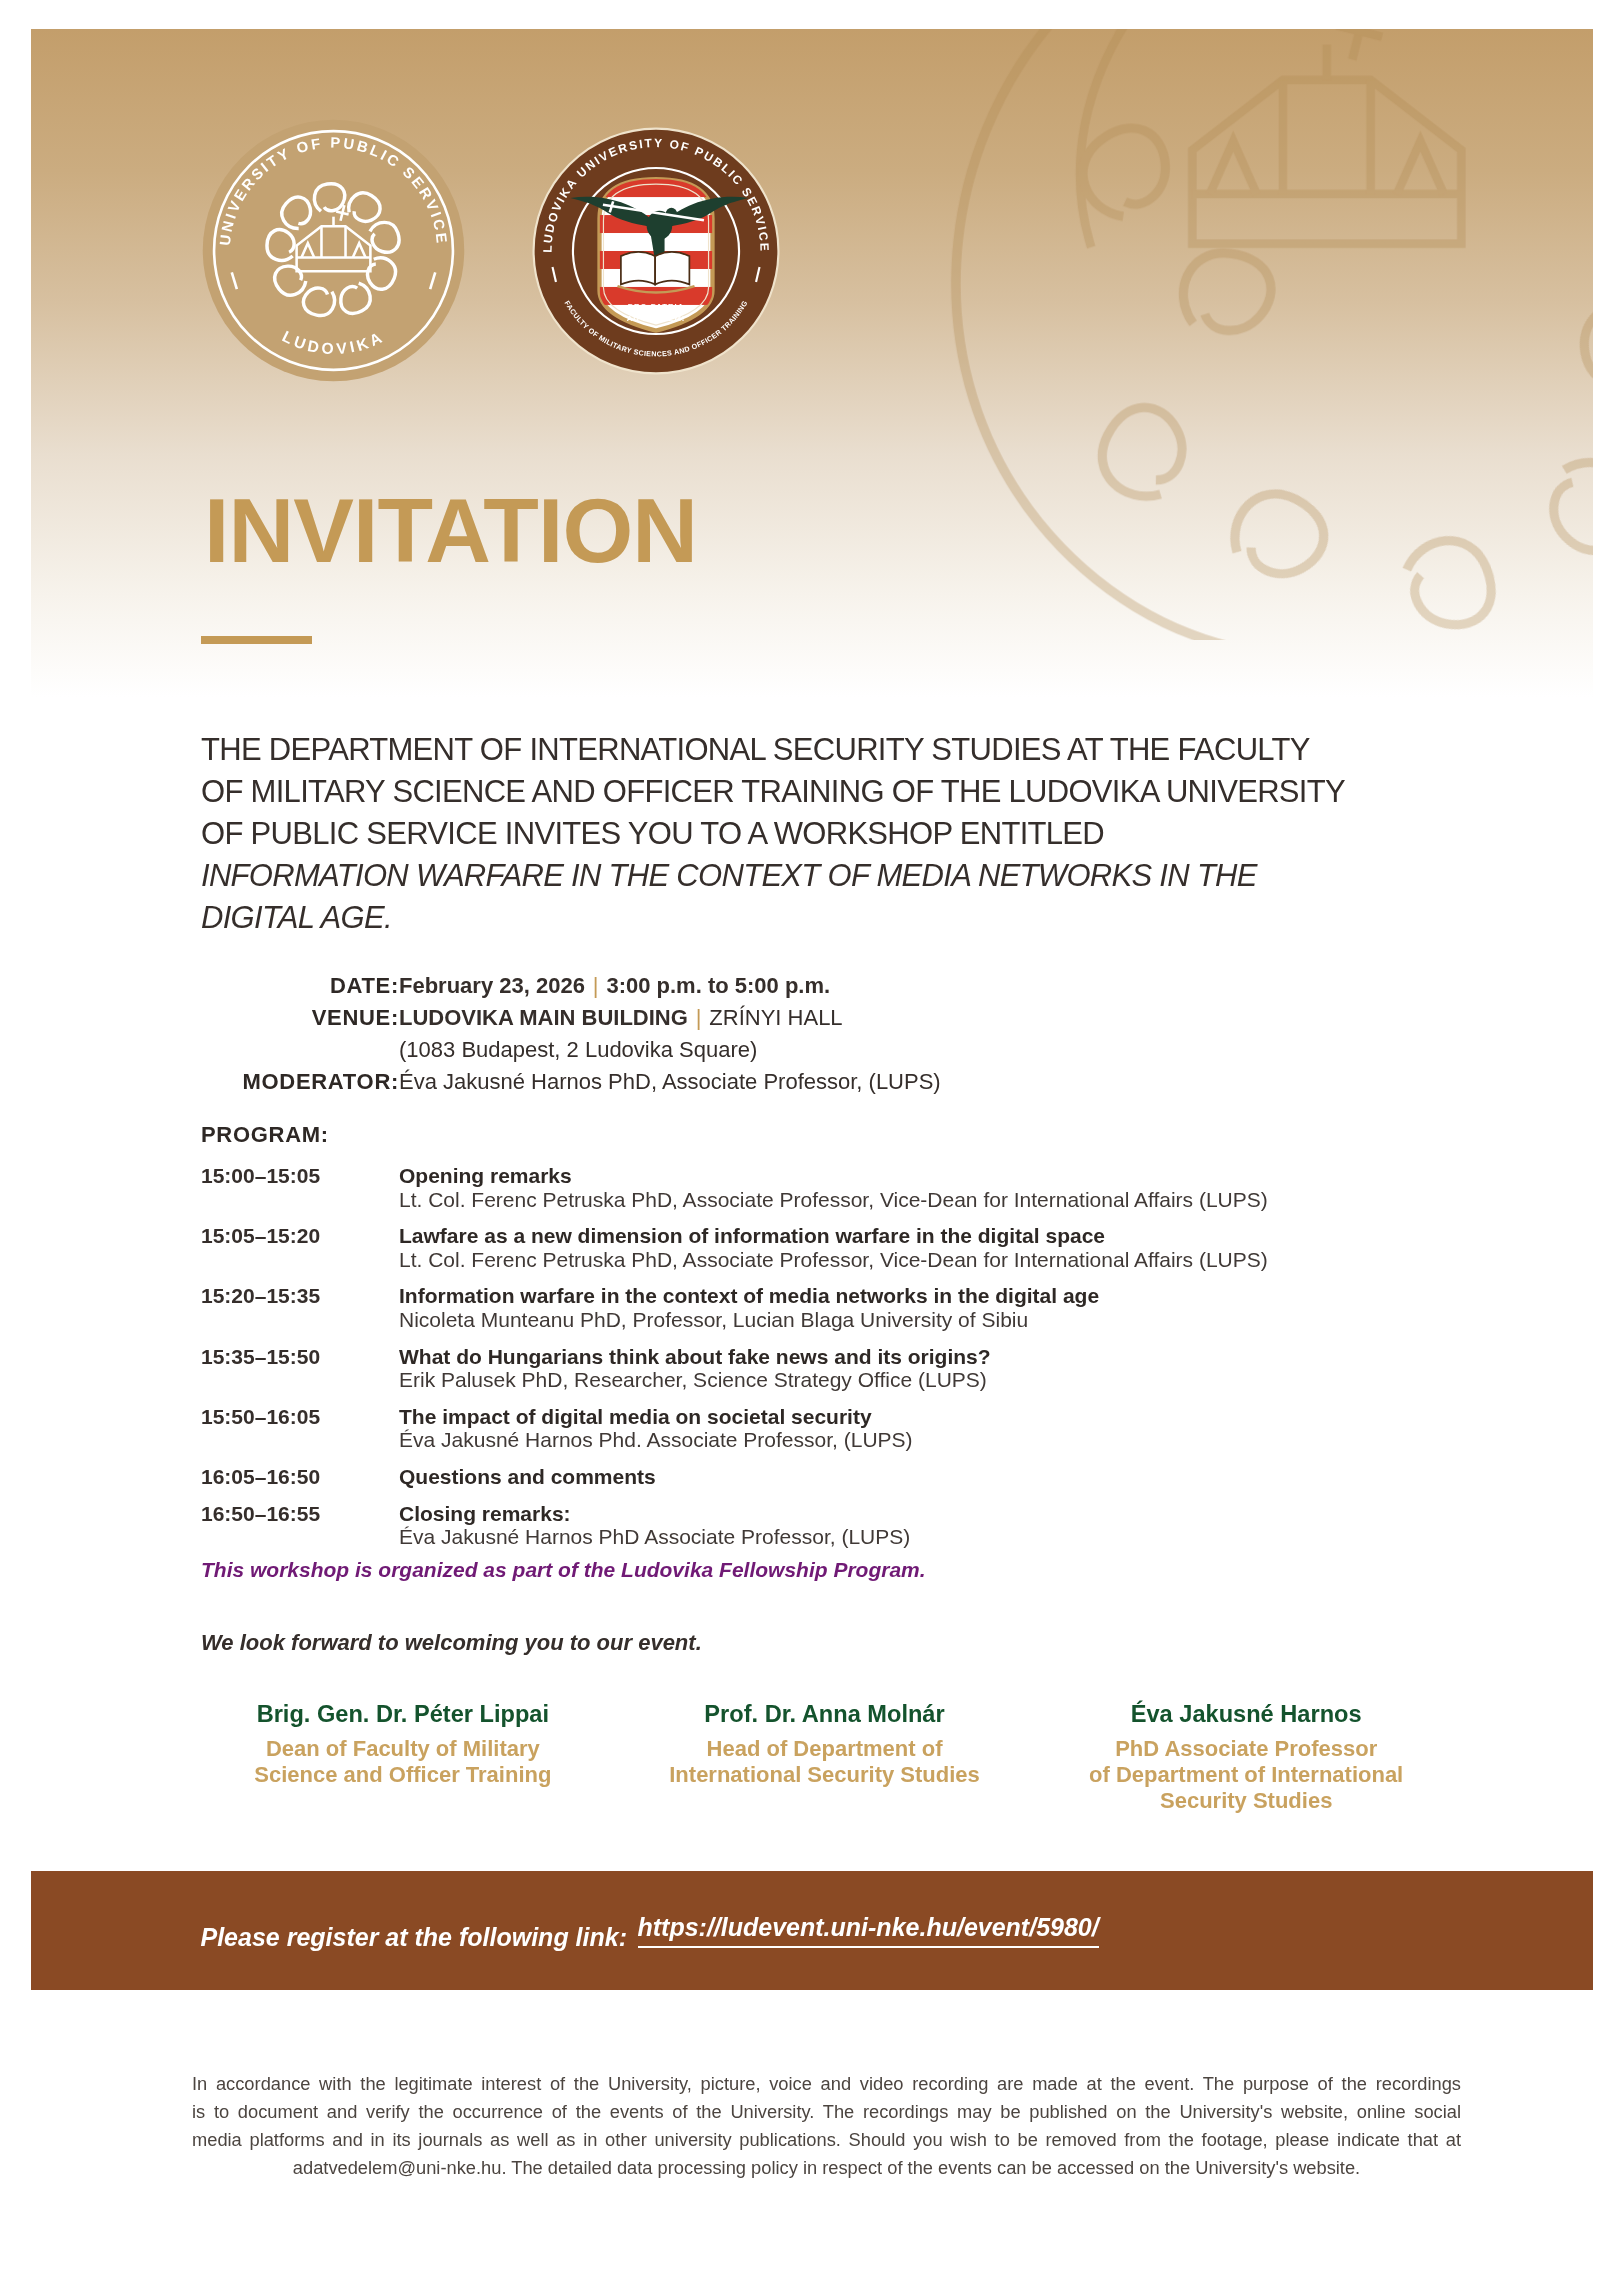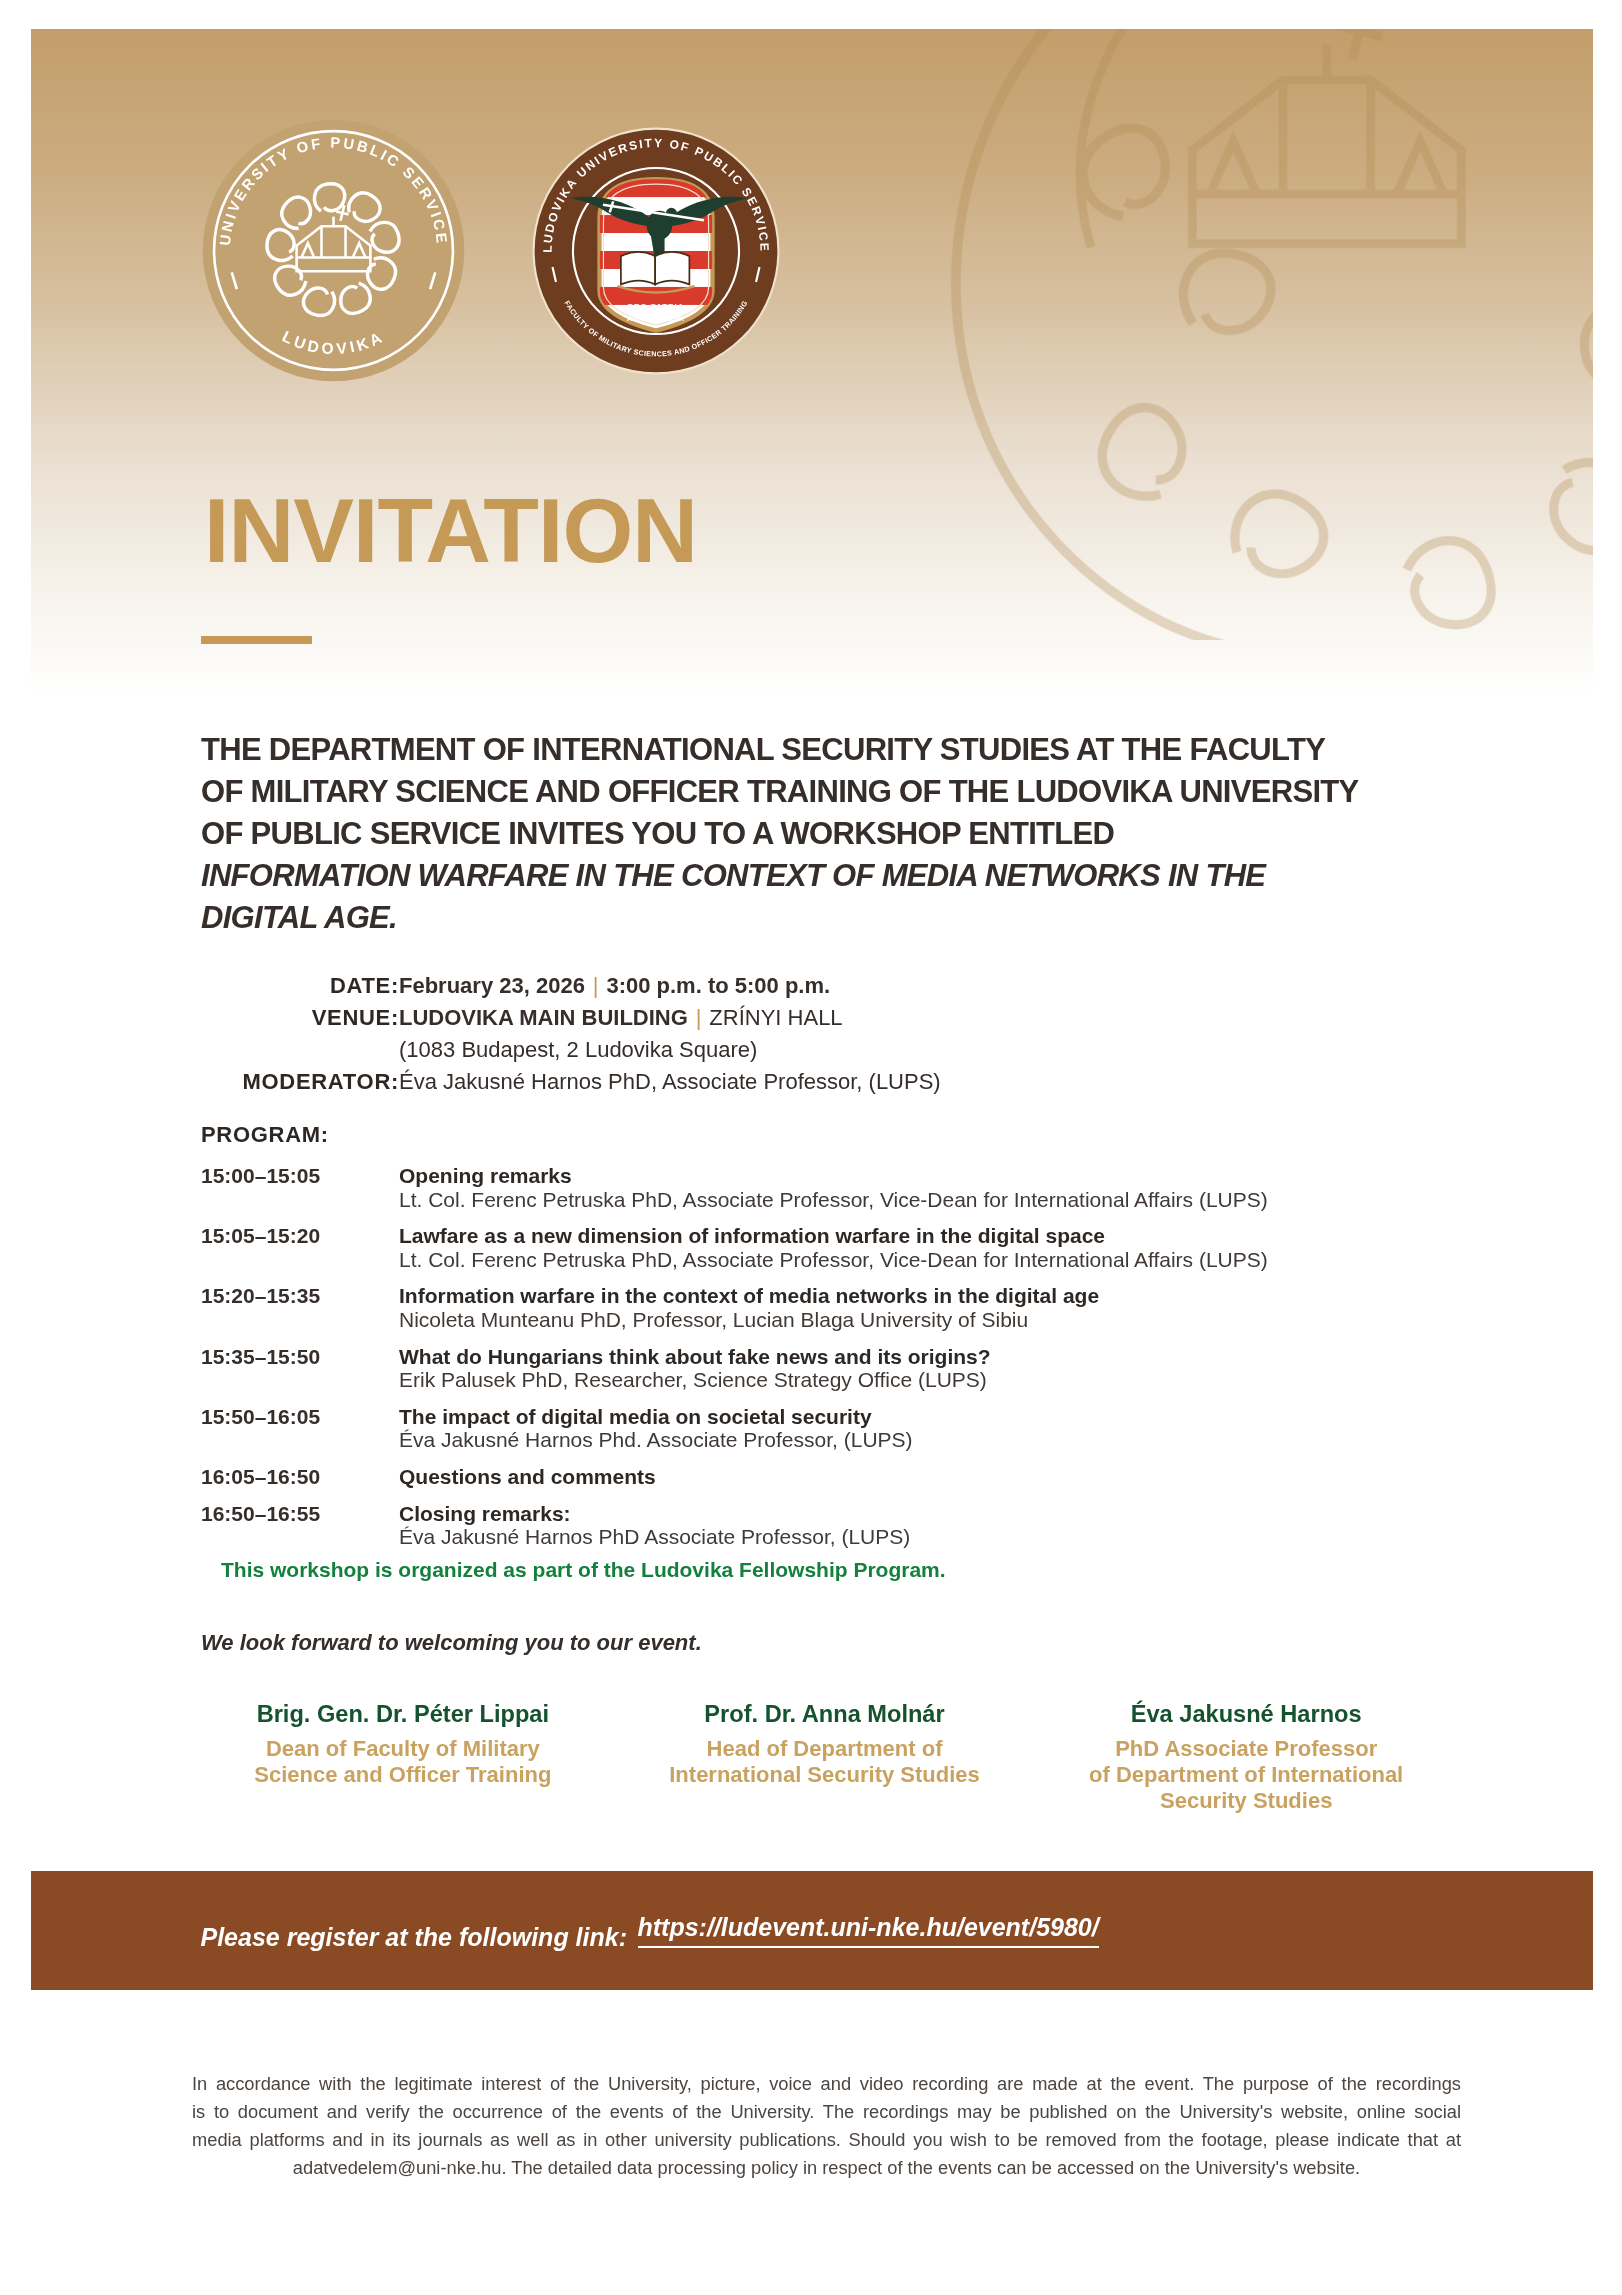--- a/index.html
+++ b/index.html
@@ -11,36 +11,36 @@
     overflow:hidden;}
   .watermark{position:absolute;left:807px;top:0;width:755px;height:611px;}
   .seal{position:absolute;}
   .seal1{left:201px;top:118px;width:265px;height:265px;}
   .seal2{left:531px;top:126px;width:250px;height:250px;}
   .seal text{font-family:"Liberation Sans",sans-serif;font-weight:bold;fill:#ffffff;}
   .page-title{position:absolute;left:204px;top:485px;margin:0;font-size:91px;line-height:92px;
     font-weight:800;letter-spacing:-0.9px;color:#c49a56;white-space:nowrap;}
   .title-dash{position:absolute;left:201px;top:636px;width:111px;height:7.9px;background:#c49a56;}
   .intro{position:absolute;left:201px;top:729px;width:1309px;}
-  .intro .line{font-size:31px;line-height:42px;font-weight:700;letter-spacing:-0.7px;white-space:nowrap;color:#352e2b;}
+  .intro .line{font-size:31px;line-height:42px;font-weight:400;letter-spacing:-0.7px;white-space:nowrap;color:#352e2b;}
   .intro .line.it{font-style:italic;}
   .details{position:absolute;left:201px;top:970px;width:1248px;}
   .details .drow{display:flex;line-height:32px;font-size:22px;}
   .details .dlabel{width:198px;flex:0 0 198px;font-weight:800;letter-spacing:0.7px;color:#2e2825;text-align:right;}
   .details .dval{font-weight:400;color:#352e2b;white-space:nowrap;}
   .b{font-weight:700;}
   .pipe{color:#c49a56;font-weight:400;padding:0 7.9px;}
   .program-heading{position:absolute;left:201px;top:1122px;font-size:22px;font-weight:800;letter-spacing:0.7px;color:#2e2825;}
   .program{position:absolute;left:201px;top:1164px;width:1291px;}
   .prow{display:flex;margin-bottom:13px;}
   .ptime{width:198px;flex:0 0 198px;font-size:21px;font-weight:700;line-height:23.6px;}
   .pbody{font-size:21px;line-height:23.6px;}
   .ptitle{font-weight:700;color:#2e2825;}
   .pspeaker{font-weight:400;color:#403936;}
-  .note-fellowship{position:absolute;left:201px;top:1558px;font-size:21px;font-weight:700;color:#15803d;margin-left:20px;}
+  .note-fellowship{position:absolute;left:201px;top:1558px;font-size:21px;font-weight:700;font-style:italic;color:#701a75;}
   .note-welcome{position:absolute;left:201px;top:1630px;font-size:22px;font-weight:700;font-style:italic;color:#352e2b;}
   .signatures{position:absolute;left:192px;top:1701px;width:1265px;display:flex;}
   .sig-col{flex:1 1 0;text-align:center;padding:0 8.7px;}
   .sig-name{font-size:23.6px;font-weight:800;color:#14532d;margin-bottom:7.9px;}
   .sig-title{font-size:22px;line-height:26px;font-weight:700;color:#c9a25f;}
   .band{position:absolute;left:30.5px;top:1871px;width:1562px;height:119px;background:#8a4a24;
     display:flex;align-items:center;box-sizing:border-box;padding-left:170px;}
   .band-prefix{color:#ffffff;font-size:25px;font-style:italic;font-weight:600;margin-right:10.5px;white-space:nowrap;margin-top:14px;}
   .band-link{color:#ffffff;font-size:25px;font-style:italic;font-weight:800;text-decoration:none;
     border-bottom:2.6px solid #ffffff;padding-bottom:3.5px;white-space:nowrap;cursor:pointer;}

